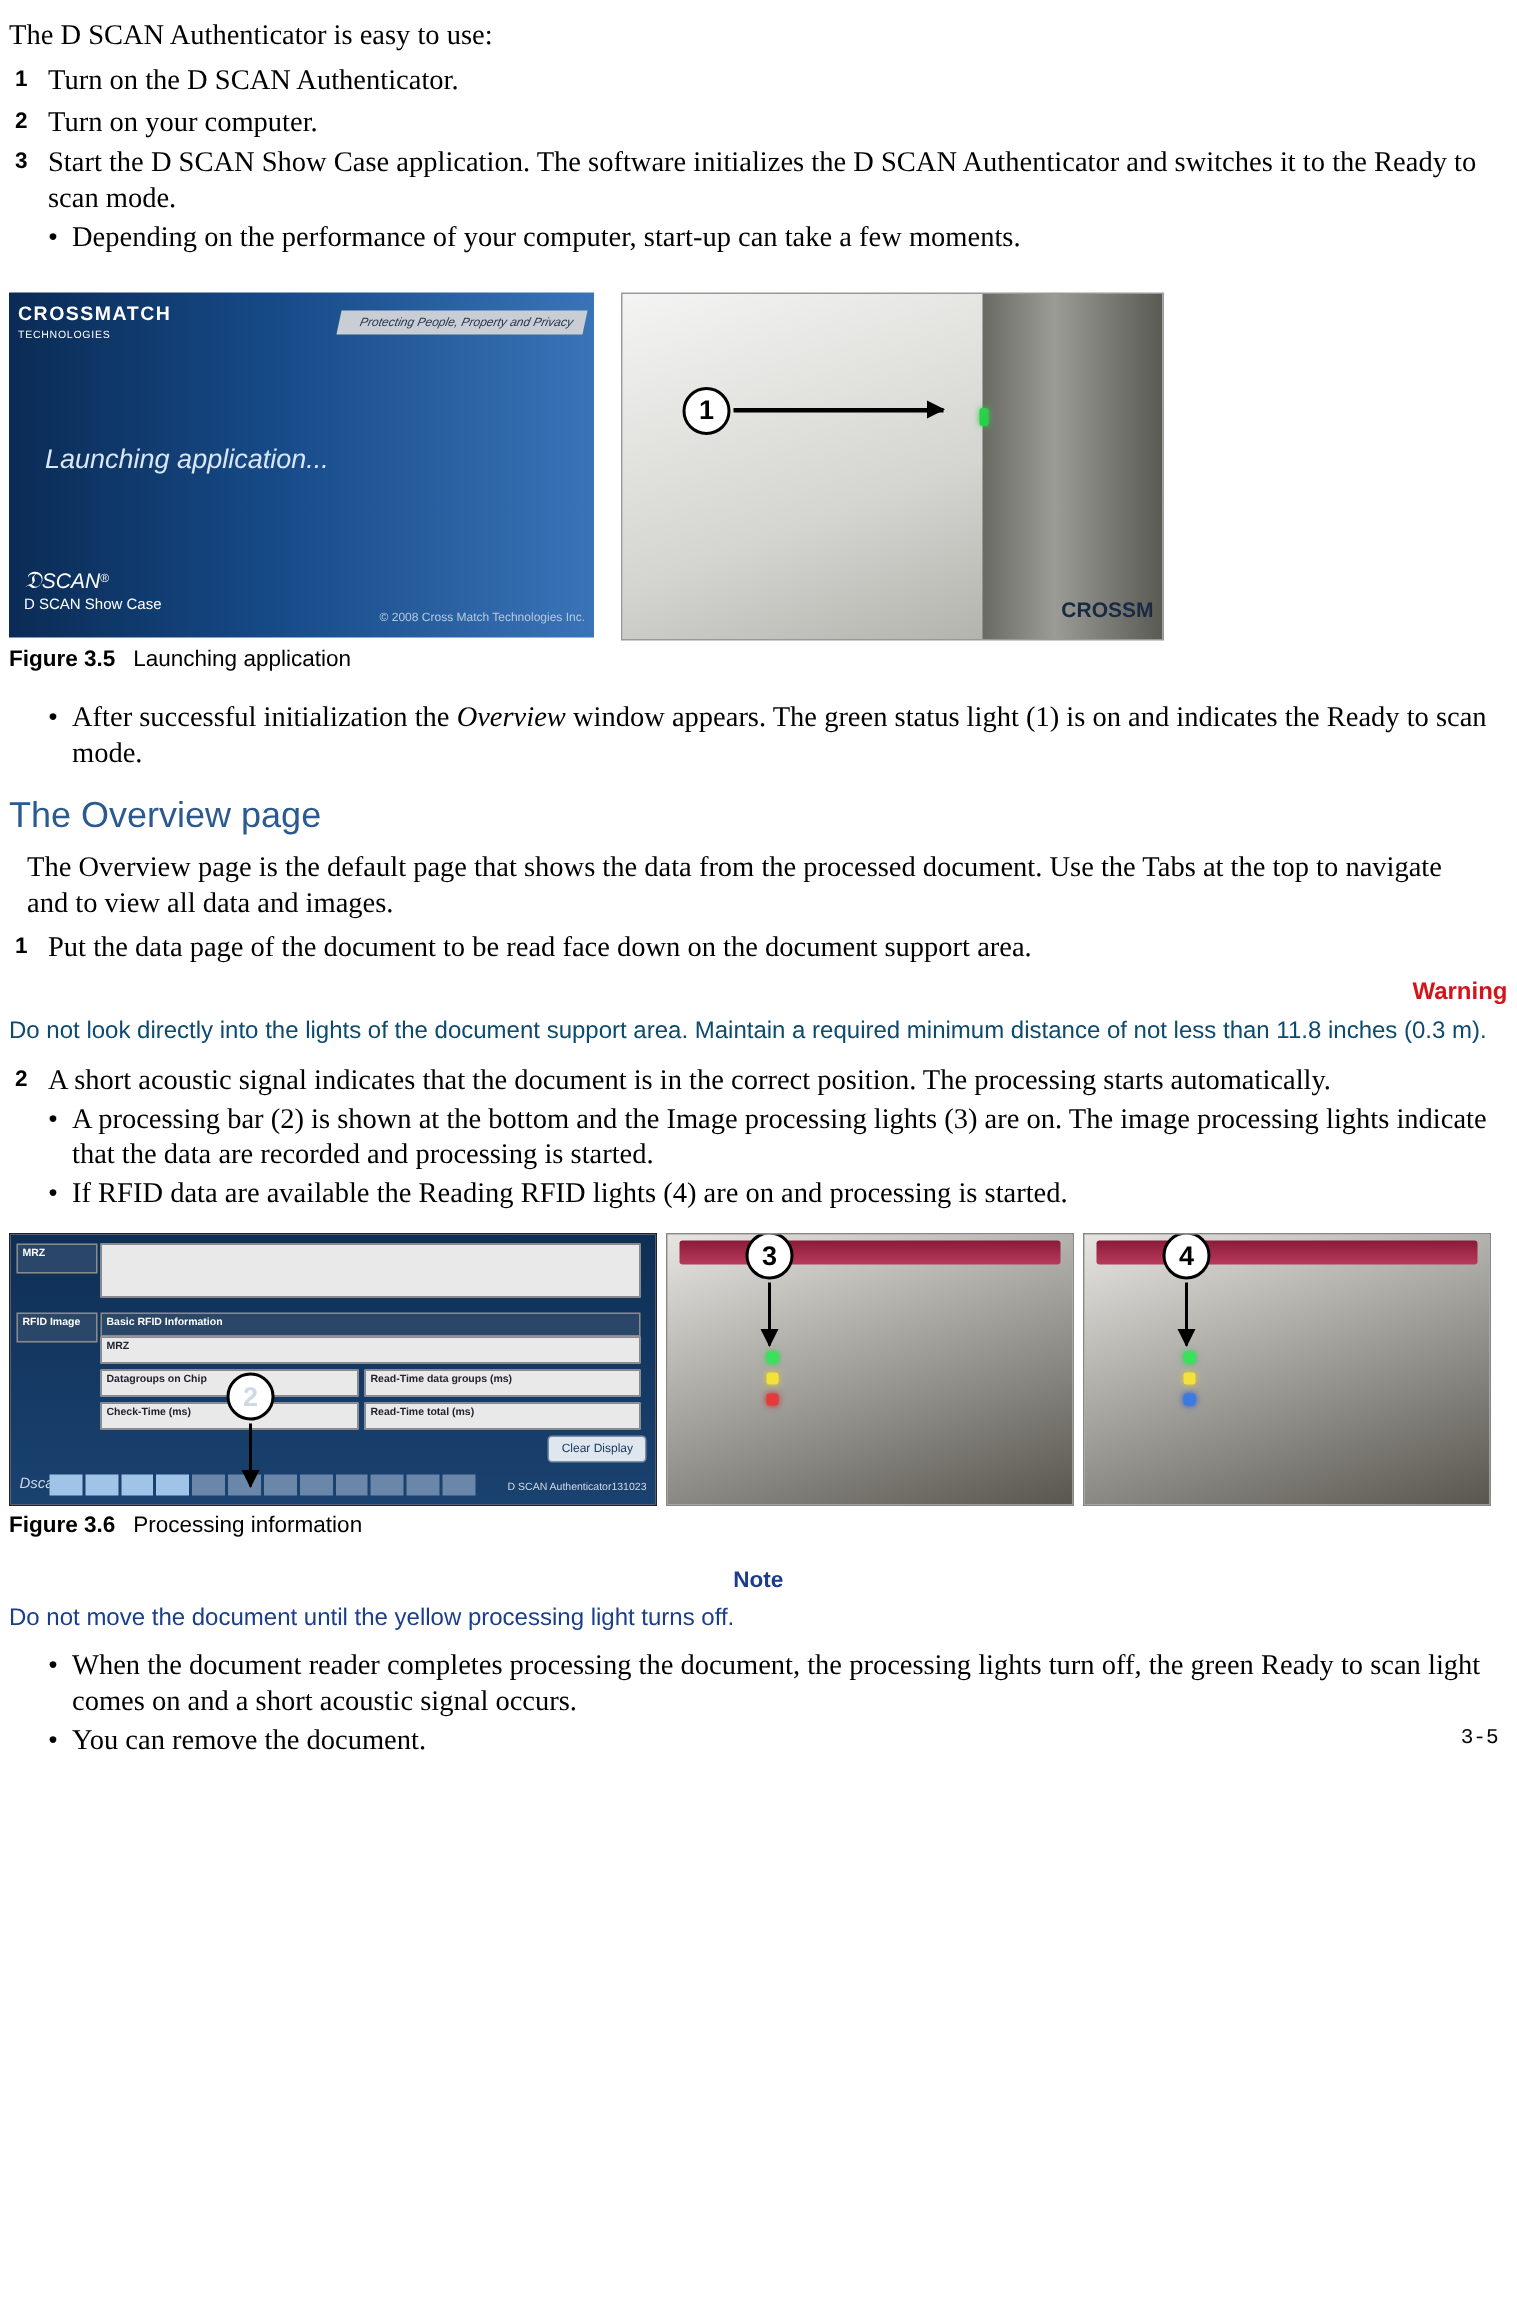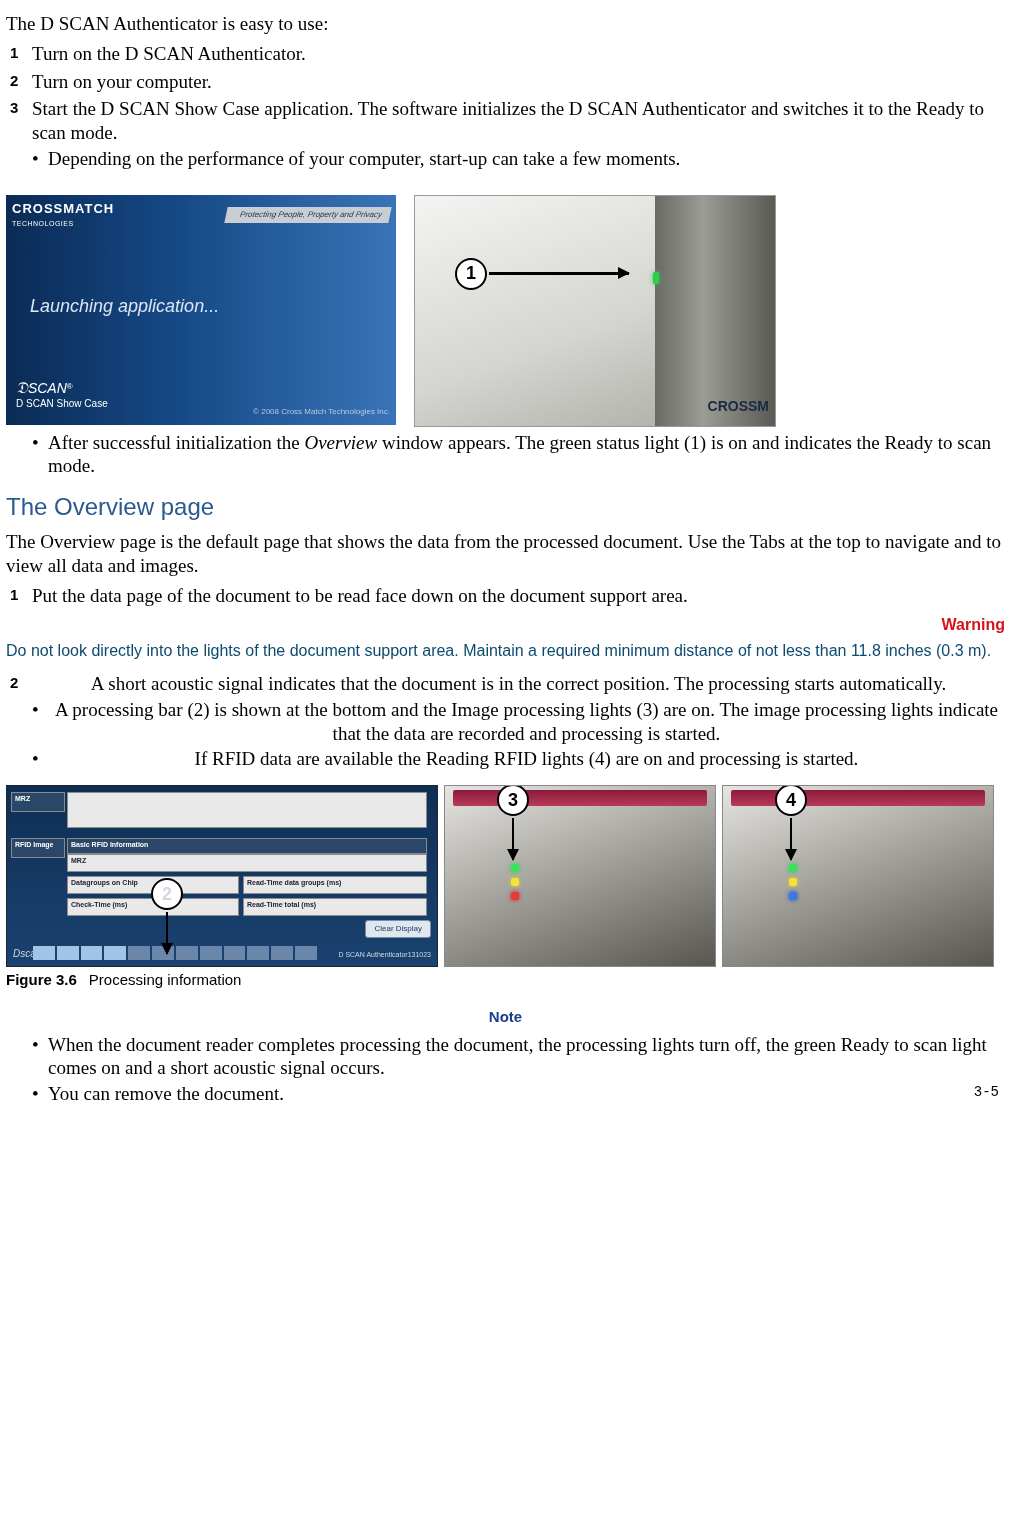--- a/index.html
+++ b/index.html
@@ -198,21 +198,21 @@
     margin: 4px 0 18px 0;
   }
   .fig-caption b { margin-right: 12px; }
   h2.section {
     font-family: Arial, Helvetica, sans-serif;
     font-weight: normal;
     color: #2a5a8f;
     font-size: 24px;
     margin: 14px 0 8px 0;
   }
-  .para { margin: 6px 0; }
+  .para { margin: 6px 12px; }
   .warn-label {
     text-align: right;
     color: #d4131a;
     font-family: Arial, Helvetica, sans-serif;
     font-weight: bold;
     font-size: 16px;
     margin: 8px 0 6px 0;
   }
   .warn-text {
     color: #0c4a6e;
@@ -358,38 +358,41 @@
     <div class="device-edge"></div>
     <div class="device-led led-green" style="top:76px;"></div>
     <div style="position:absolute; right:6px; bottom:10px; font-family:Arial; font-weight:bold; font-size:14px; color:#1a2a44;">CROSSM</div>
 
     <div class="callout" style="left:40px; top:62px;">
       <span class="circle">1</span>
       <span class="arrow-r" style="width:140px;"></span>
     </div>
   </div>
 </div>
+<div class="fig-caption">
+  <b>Figure 3.5</b><span>Launching application</span>
+</div>
 
 <ul class="outer-bullets">
   <li>
     <span>After successful initialization the </span><span class="italic">Overview</span><span> window appears. The green status light (1) is on and indicates the Ready to scan mode.</span>
   </li>
 </ul>
 
 <h2 class="section">The Overview page</h2>
 <p class="para">The Overview page is the default page that shows the data from the processed document. Use the Tabs at the top to navigate and to view all data and images.</p>
 
 <ol class="steps">
   <li><span>Put the data page of the document to be read face down on the document support area.</span></li>
 </ol>
 
 <div class="warn-label">Warning</div>
 <p class="warn-text">Do not look directly into the lights of the document support area. Maintain a required minimum distance of not less than 11.8 inches (0.3 m).</p>
 
-<ol class="steps" start="2" style="counter-reset: step 1; text-align: center;">
+<ol class="steps" start="2" style="counter-reset: step 1;">
   <li>
     <span>A short acoustic signal indicates that the document is in the correct position. The processing starts automatically.</span>
     <ul class="sub-bullets">
       <li><span>A processing bar (2) is shown at the bottom and the Image processing lights (3) are on. The image processing lights indicate that the data are recorded and processing is started.</span></li>
       <li><span>If RFID data are available the Reading RFID lights (4) are on and processing is started.</span></li>
     </ul>
   </li>
 </ol>
 
 <div class="fig6-row">
@@ -466,20 +469,21 @@
       <span class="arrow-d"></span>
     </div>
   </div>
 </div>
 
 <div class="fig-caption">
   <b>Figure 3.6</b><span>Processing information</span>
 </div>
 
 <div class="note-label">Note</div>
+<p class="note-text">Do not move the document until the yellow processing light turns off.</p>
 
 <ul class="outer-bullets">
   <li><span>When the document reader completes processing the document, the processing lights turn off, the green Ready to scan light comes on and a short acoustic signal occurs.</span></li>
   <li><span>You can remove the document.</span></li>
 </ul>
 
 <div class="page-num">3-5</div>
 
 </div>
 

